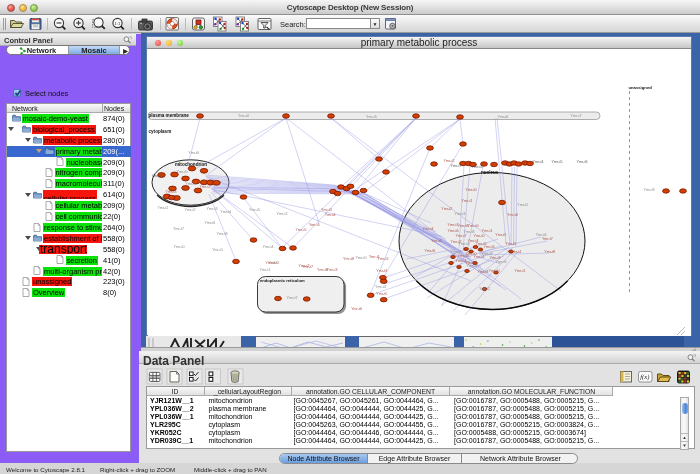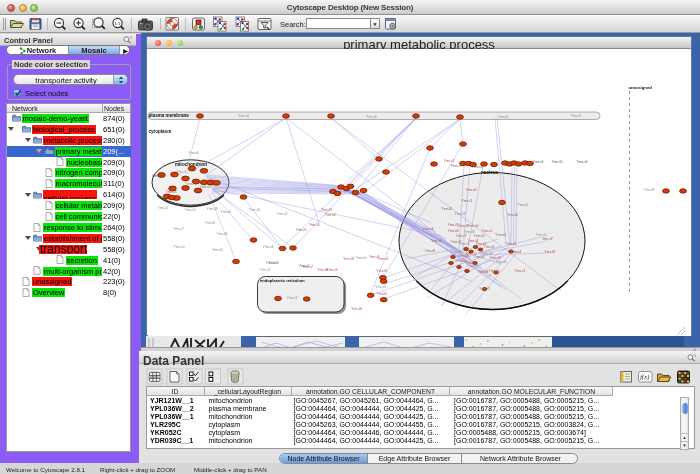--- a/index.html
+++ b/index.html
@@ -29,21 +29,21 @@
 
 #tree{position:absolute;left:6px;top:69px;width:125px;height:349px;background:#fff;border:1px solid #999}
 #tree-head{position:absolute;left:0;top:0;width:100%;height:8.5px;background:linear-gradient(#fafafa,#ddd);border-bottom:1px solid #aaa;font-size:7px;color:#222}
 .g{background:#0ae20a}.r{background:#f5150c}
 .arrow{position:absolute;top:3px;width:0;height:0;border-left:3px solid transparent;border-right:3px solid transparent;border-top:4px solid #555}
 
 #desktop{position:absolute;left:141px;top:33px;width:559px;height:319px;background:#3a63a8}
 #frame{position:absolute;left:5px;top:3px;width:546px;height:300px;background:#fff;border:1px solid #5a78aa}
 #frame-title{position:absolute;left:0;top:0;width:100%;height:12px;background:linear-gradient(#f4f4f4,#c6c6c6);border-bottom:1px solid #888}
 #frame-title .light{position:absolute;top:3px;width:5.5px;height:5.5px;border-radius:50%}
-#frame-title span{display:block;text-align:center;font-size:13px;color:#222;margin-top:0}
+#frame-title span{display:block;text-align:center;font-size:10px;color:#222;margin-top:0}
 #gcanvas{position:absolute;left:1px;top:12px;width:543px;height:287px;background:#fff;overflow:hidden}
 
 .frag{position:absolute;background:#ececec;overflow:hidden}
 #bstrip{position:absolute;left:0;top:303px;width:559px;height:11px}
 #bgray{position:absolute;left:0;top:313.5px;width:559px;height:5.5px;background:#d2d2d2;border-top:1px solid #9a9a9a}
 
 #dpanel{position:absolute;left:139px;top:351px;width:561px;height:112px;background:#e2e2e2;border-top:1px solid #f0f0f0}
 #dpanel-head{position:absolute;left:0;top:0;width:100%;height:12px;background:linear-gradient(#f2f2f2,#d2d2d2);border-bottom:1px solid #aaa}
 #dpanel-head span{position:absolute;left:4px;top:2px;font-size:12px;font-weight:bold;color:#333}
 #dtable{position:absolute;left:7px;top:34px;width:548.5px;height:63px;background:#fff;border:1px solid #999}
@@ -191,32 +191,20 @@
     </div>
  <div id="cp-tabs">
   <div class="cptab" style="left:0;width:61px"><svg width="8" height="8" viewBox="0 0 8 8" style="position:absolute;left:12px;top:1px">
           <circle cx="2" cy="1.5" r="1.2" fill="#2ba02b"></circle>
           <circle cx="5.5" cy="4" r="1.2" fill="#2ba02b"></circle>
           <circle cx="2.5" cy="6.5" r="1.2" fill="#2ba02b"></circle>
           <path d="M2 1.5 L5.5 4 L2.5 6.5" stroke="#1a7a1a" stroke-width="0.6" fill="none"></path>
         </svg><span style="margin-left:8px">Network</span></div>
   <div class="cptab" style="left:61px;width:52px;background:linear-gradient(#c3daf5,#7fabe6);border-left:1px solid #999;border-right:1px solid #999">Mosaic</div>
   <div class="cptab" style="left:113px;width:11px;font-size:6px;line-height:10px">▶</div>
- </div>
- <div id="groupbox">
-  <div id="groupbox-lbl">Node color selection</div>
-  <div id="combo">
-        <span>transporter activity</span>
-   <div class="step">
-          <svg width="14" height="10" viewBox="0 0 14 10" style="position:absolute;left:0;top:0">
-            <path d="M7 1.4 L9.4 4 L4.6 4 Z" fill="#1d4f9e"></path>
-            <path d="M7 8.6 L9.4 6 L4.6 6 Z" fill="#1d4f9e"></path>
-          </svg>
-        </div>
-  </div>
  </div>
  <div id="checkbox">
       <svg width="8" height="8" viewBox="0 0 8 8" style="position:absolute;left:-0.5px;top:-1.5px">
         <path d="M1.5 4 L3.2 6 L6.5 1.5" stroke="#1a3a78" stroke-width="1.4" fill="none"></path>
       </svg>
     </div>
  <div id="checkbox-lbl">Select nodes</div>
  <div id="tree">
   <div id="tree-head">
         <span style="position:absolute;left:5px;top:1px">Network</span>

